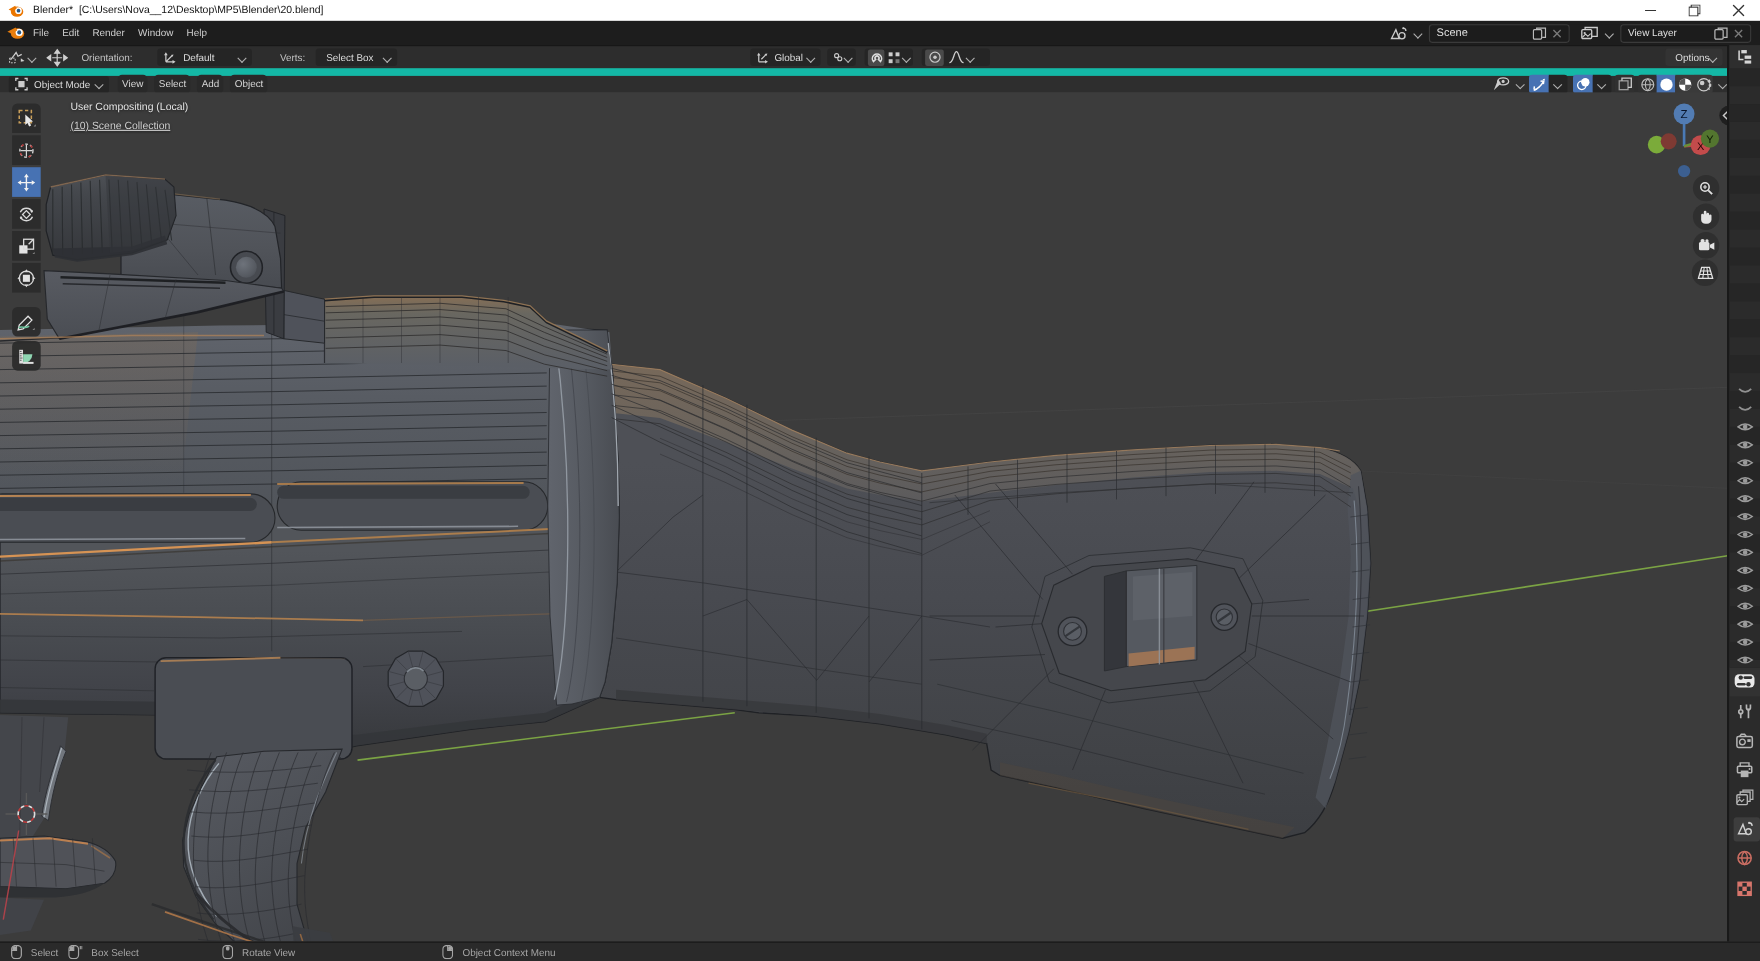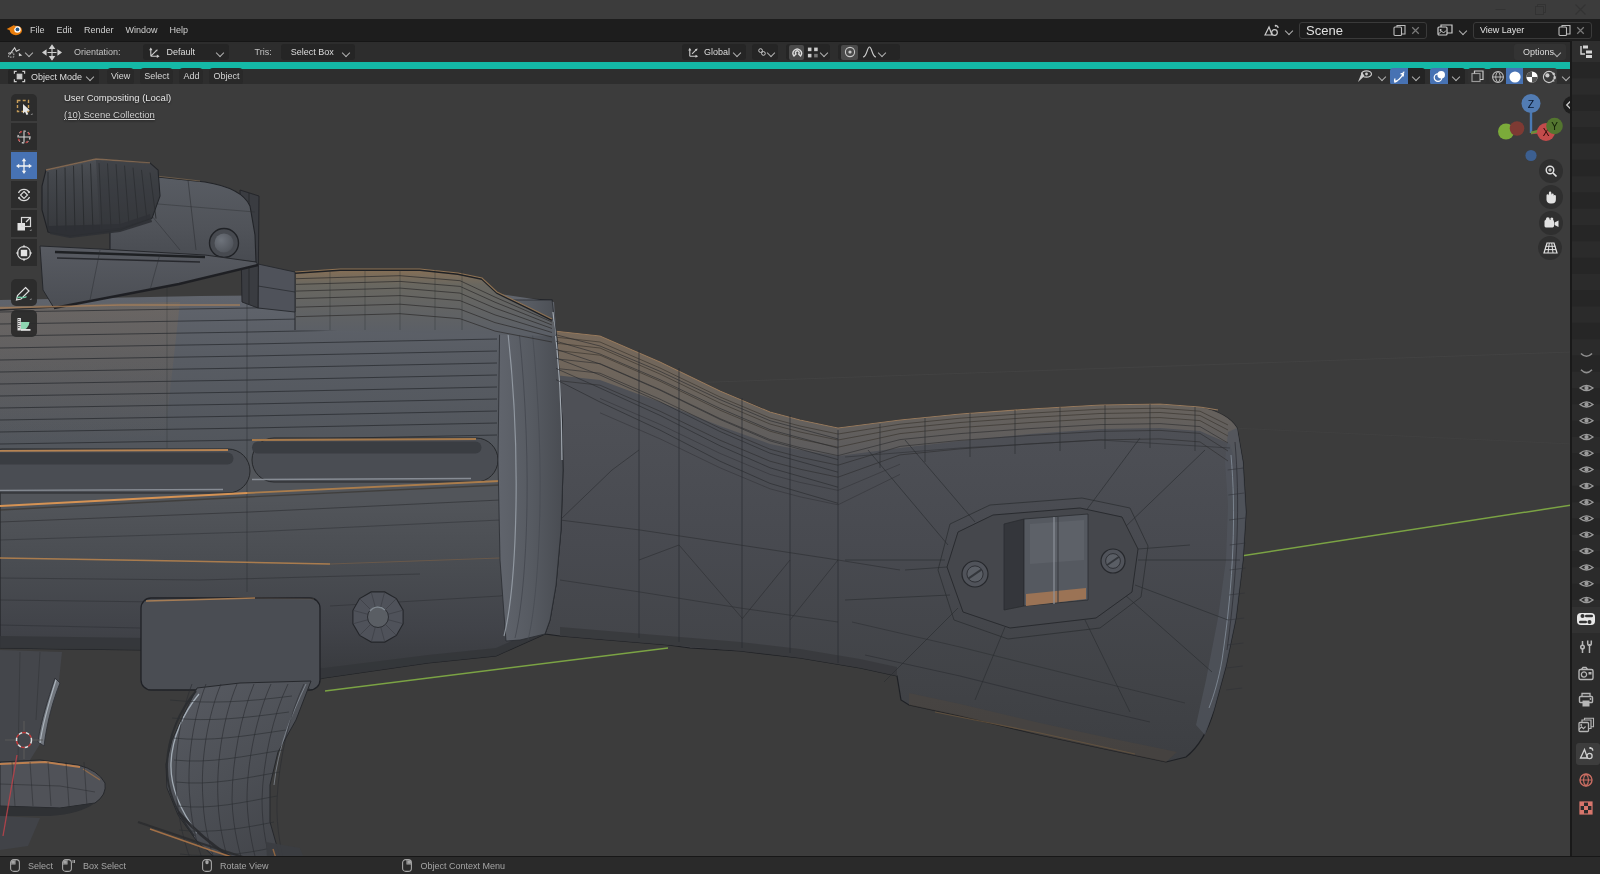--- a/index.html
+++ b/index.html
@@ -66,20 +66,29 @@
 
 #statusbar { position:absolute; left:0; top:856px; width:1600px; height:18px; background:#2a2a2a;
   border-top:1px solid #171717; display:flex; align-items:center; font-size:9px; color:#a5a5a5; }
 .mico { display:inline-block; margin:0 8px 0 10px; }
 #statusright { position:absolute; right:8px; top:0; height:18px; line-height:17px; color:#a5a5a5; }
 </style>
 </head>
 <body>
 <div id="app">
 
+  <div id="titlebar">
+    <svg class="ticon" viewBox="0 0 22 18">
+      <ellipse cx="12.5" cy="10" rx="8.5" ry="7" fill="#ea7600"></ellipse>
+      <circle cx="14.5" cy="8.6" r="4.6" fill="#fff"></circle>
+      <circle cx="14.5" cy="8.6" r="2.5" fill="#265787"></circle>
+      <path d="M1 7 L10 2 L12 6 L5 9 Z" fill="#ea7600"></path>
+    </svg>
+    <span>Blender*&nbsp; [C:\Users\Nova__12\Desktop\MP5\Blender\20.blend]</span>
+  </div>
   <div id="winbtns">
     <div class="wb">
         <svg width="11" height="11" viewBox="0 0 11 11">
           <path d="M0.5 5.5 H10.5" stroke="#333" stroke-width="1"></path>
         </svg>
       </div>
     <div class="wb">
         <svg width="11" height="11" viewBox="0 0 11 11">
           <rect x="0.5" y="2.5" width="8" height="8" fill="none" stroke="#333"></rect>
           <path d="M2.5 2.5 V0.5 H10.5 V8.5 H8.5" fill="none" stroke="#333"></path>
@@ -106,21 +115,21 @@
       <div class="m">Help</div>
   </div>
   <div id="sceneblock">
     <svg width="17" height="15" viewBox="0 0 17 15">
       <path d="M2 12 L6 4 l3 8 z" fill="none" stroke="#ccc" stroke-width="1.2"></path>
       <circle cx="11.5" cy="9.5" r="2.8" fill="none" stroke="#ccc" stroke-width="1.2"></circle>
       <path d="M12.5 2.5 a2.6 2.6 0 0 1 2.6 2.6" fill="none" stroke="#ccc" stroke-width="1.2"></path>
       <circle cx="12.7" cy="2.7" r="1" fill="#ccc"></circle>
     </svg>
     <span class="chev" style="margin-right:6px"></span>
-    <div style="width:128px; height:17px; background:#1c1c1c; border:1px solid #3a3a3a; border-radius:3px; display:flex; align-items:center; color:#e0e0e0; font-size:13px; padding:0 6px;">
+    <div style="width:128px; height:17px; background:#1c1c1c; border:1px solid #3a3a3a; border-radius:3px; display:flex; align-items:center; color:#e0e0e0; font-size:10px; padding:0 6px;">
       <span>Scene</span>
       <svg width="13" height="13" viewBox="0 0 13 13" style="margin-left:auto">
         <rect x="1" y="3" width="7.5" height="8.5" rx="1" fill="none" stroke="#bbb" stroke-width="1.1"></rect>
         <path d="M4 3 V1.5 H12 V10 H9" fill="none" stroke="#bbb" stroke-width="1.1"></path>
       </svg>
       <svg width="9" height="9" viewBox="0 0 11 11" style="margin-left:5px">
           <path d="M1.5 1.5 L9.5 9.5 M9.5 1.5 L1.5 9.5" stroke="#7a7a7a" stroke-width="1.5"></path>
         </svg>
     </div>
     <svg width="17" height="15" viewBox="0 0 17 15" style="margin-left:10px">
@@ -157,21 +166,21 @@
     </svg>
     <span style="margin-left:12px; color:#c2c2c2">Orientation:</span>
     <div class="dd" style="margin-left:22px; width:86px">
       <svg width="13" height="13" viewBox="0 0 14 14" style="margin-right:6px">
         <path d="M3 11 L3 3 M3 11 L11 11 M3 11 L9 5" stroke="#ccc" stroke-width="1.2" fill="none"></path>
         <path d="M3 1.5 l-1.8 3 h3.6 z M12.5 11 l-3 -1.8 v3.6 z M10.5 3.8 l-2.6 0.4 1.8 1.8 z" fill="#ccc"></path>
       </svg>
       <span>Default</span>
         <span class="chev" style="margin-left:auto"></span>
     </div>
-    <span style="margin-left:26px; color:#c2c2c2">Tris:</span>
+    <span style="margin-left:26px; color:#c2c2c2">Verts:</span>
     <div class="dd" style="margin-left:9px; width:74px">
       <span style="margin-left:5px">Select Box</span>
         <span class="chev" style="margin-left:auto"></span>
     </div>
     <div style="position:absolute; left:682px; display:flex; align-items:center;">
       <div class="dd" style="width:64px">
         <svg width="13" height="13" viewBox="0 0 14 14" style="margin-right:4px">
           <path d="M3 11 L3 4 M3 11 L10 11 M5.5 8.5 L10 4" stroke="#ccc" stroke-width="1.2" fill="none"></path>
           <path d="M3 2 l-1.7 2.8 h3.4 z M12 11 l-2.8 -1.7 v3.4 z M11.5 2.8 l-3 0.6 2 2 z" fill="#ccc"></path>
         </svg>

